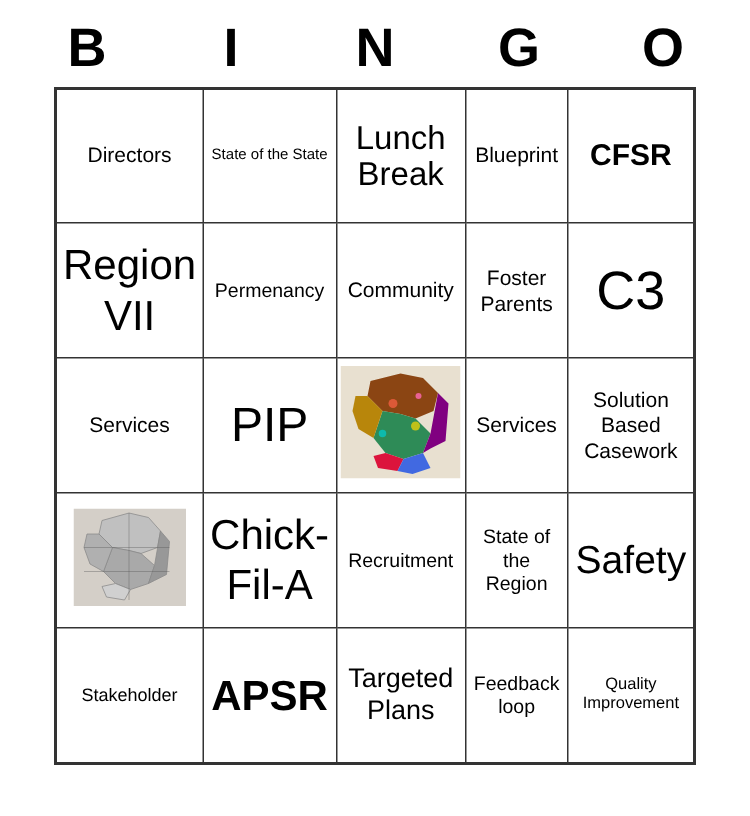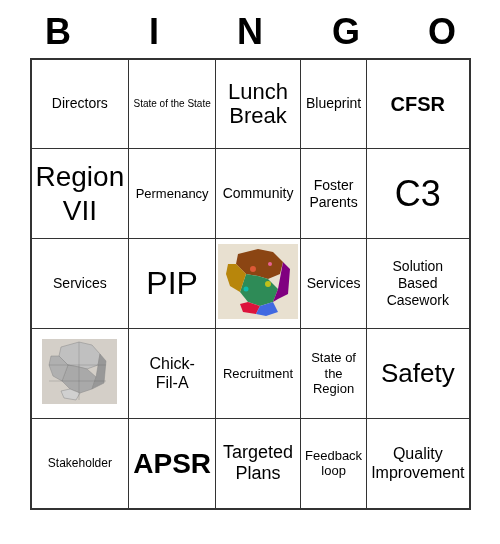--- a/index.html
+++ b/index.html
@@ -108,27 +108,27 @@
         <polygon points="37,28 45,30 54,38 50,50 38,54 28,50 20,42 26,26" fill="#a9a9a9" stroke="#888" stroke-width="0.5"></polygon>
         <polygon points="17,17 26,26 20,42 11,37 7,26 9,17" fill="#b0b0b0" stroke="#888" stroke-width="0.5"></polygon>
         <polygon points="54,38 58,15 64,22 62,44 54,48 50,50" fill="#989898" stroke="#888" stroke-width="0.5"></polygon>
         <polygon points="28,50 38,54 34,61 22,59 19,52" fill="#d0d0d0" stroke="#888" stroke-width="0.5"></polygon>
 
         <line x1="37" y1="3" x2="37" y2="61" stroke="#555" stroke-width="0.5" opacity="0.5"></line>
         <line x1="7" y1="26" x2="64" y2="26" stroke="#555" stroke-width="0.5" opacity="0.5"></line>
         <line x1="7" y1="42" x2="64" y2="42" stroke="#555" stroke-width="0.5" opacity="0.5"></line>
       </svg>
     </td>
-    <td style="font-size:16px; font-weight:normal; line-height:1.15;">Chick-<br>Fil-A</td>
+    <td style="font-size:28px; font-weight:normal; line-height:1.15;">Chick-<br>Fil-A</td>
     <td style="font-size:13px;">Recruitment</td>
     <td style="font-size:13px;">State of the Region</td>
     <td style="font-size:26px;">Safety</td>
   </tr>
 
   <tr>
     <td style="font-size:12px;">Stakeholder</td>
     <td style="font-size:28px; font-weight:bold;">APSR</td>
     <td style="font-size:18px;">Targeted<br>Plans</td>
     <td style="font-size:13px;">Feedback<br>loop</td>
-    <td style="font-size:16px;">Quality<br>Improvement</td>
+    <td style="font-size:11px;">Quality<br>Improvement</td>
   </tr>
 </tbody>
   </table>
 
 </body></html>

